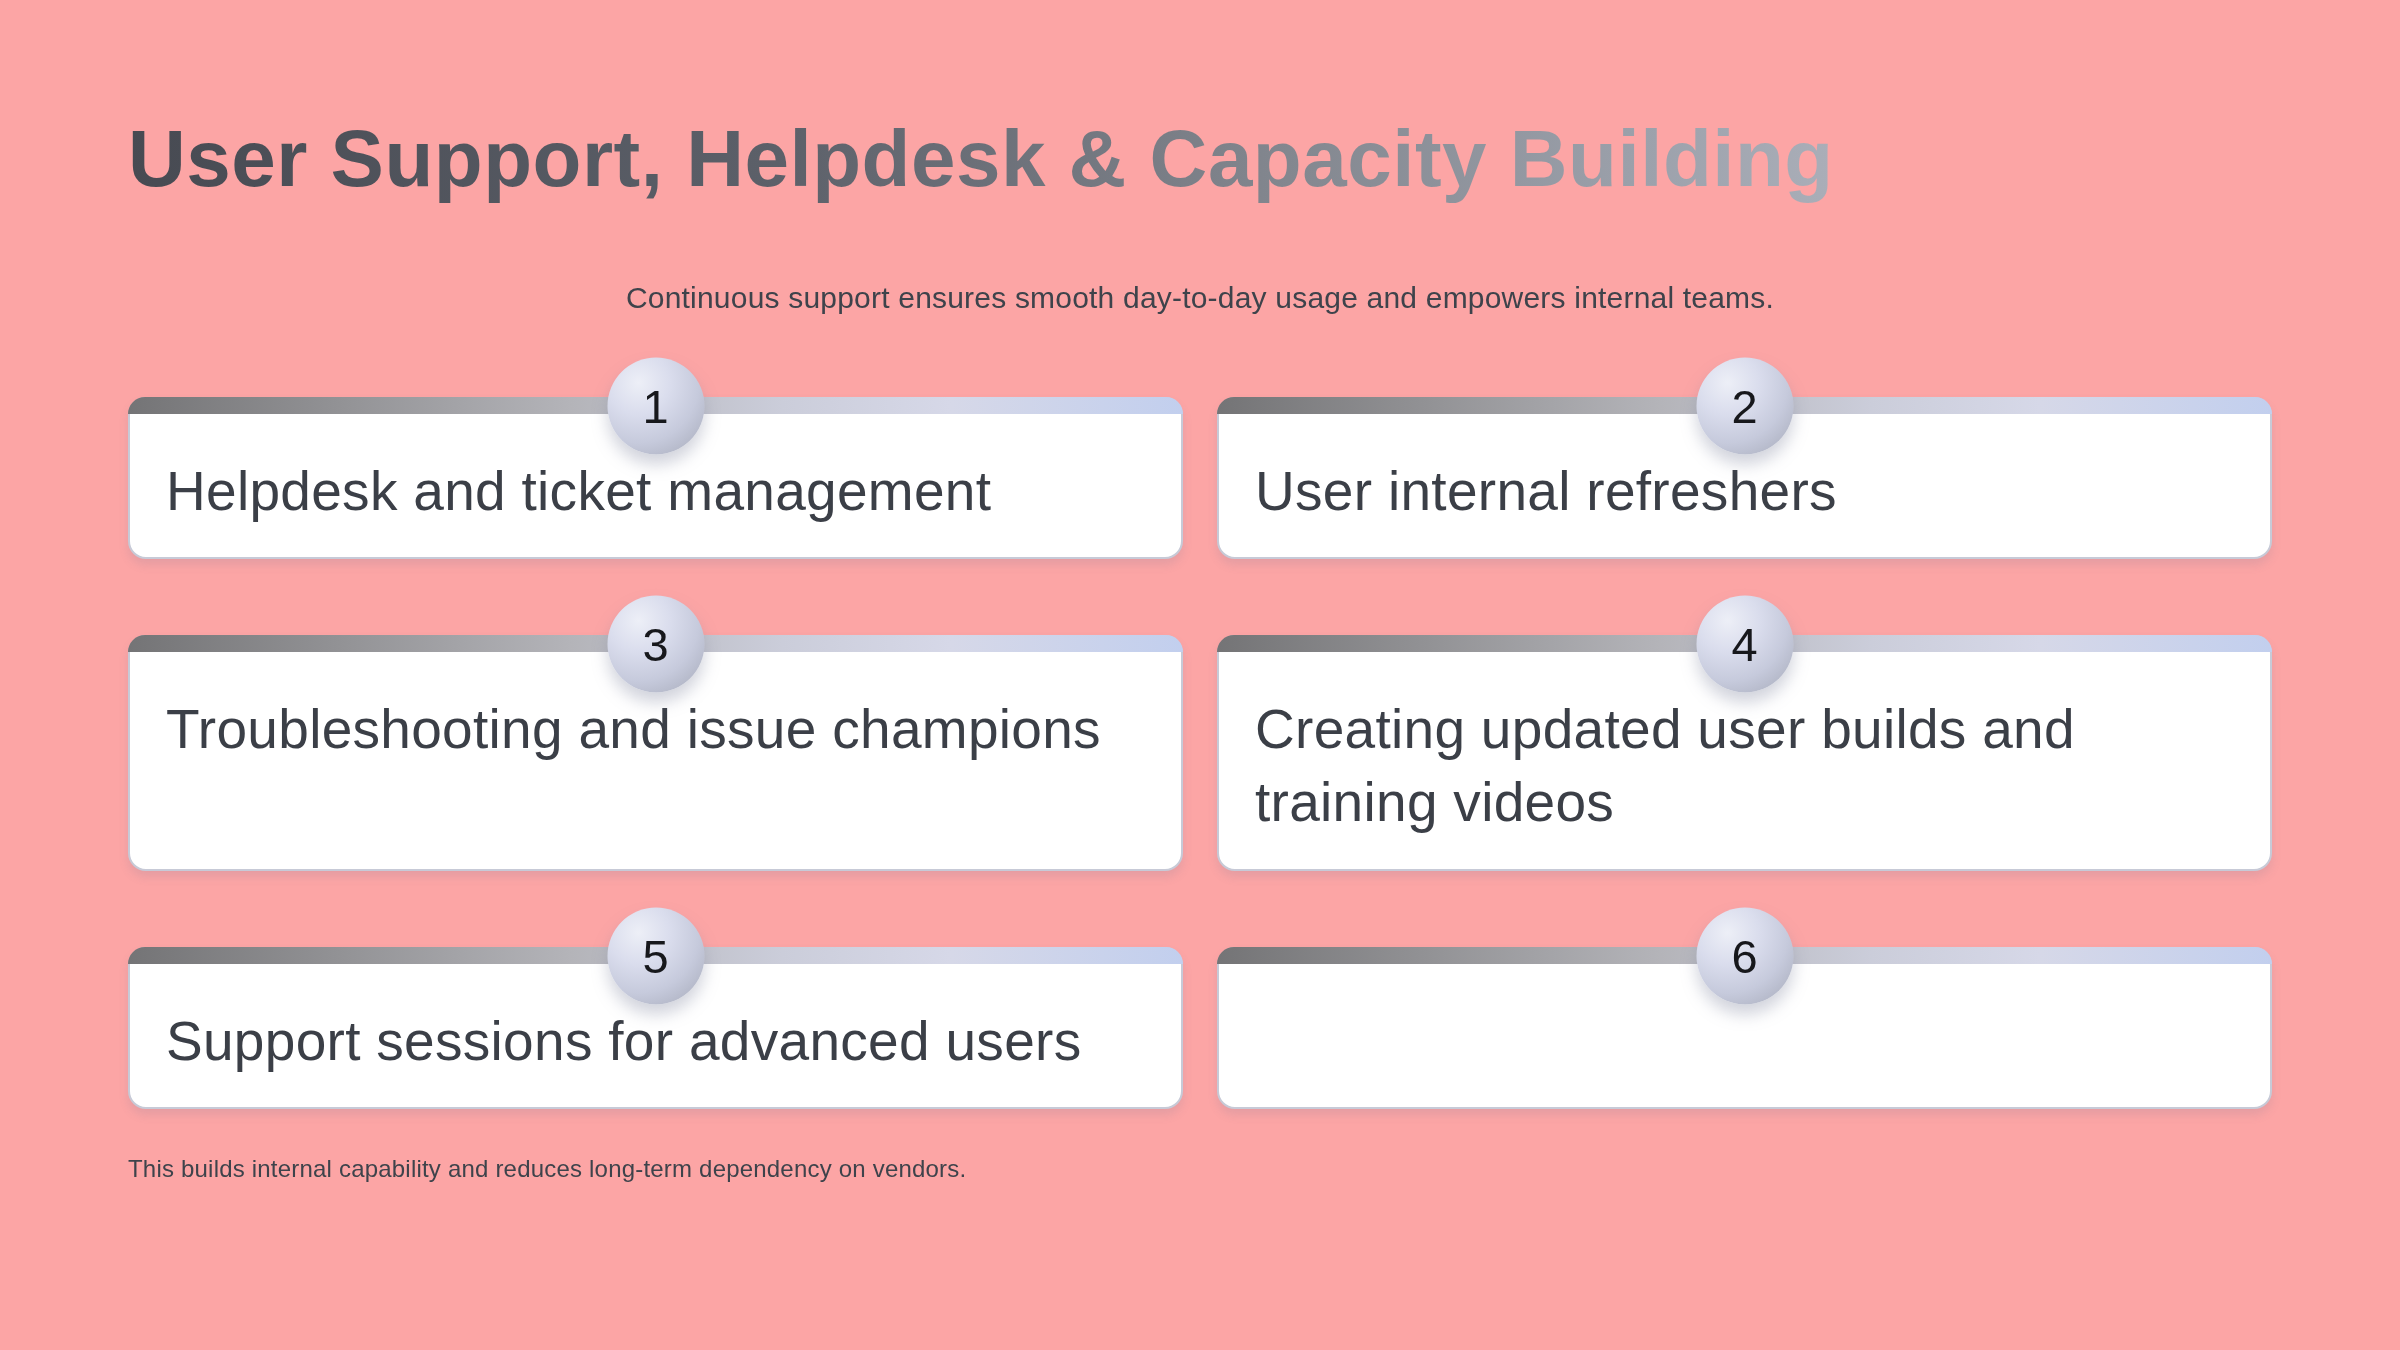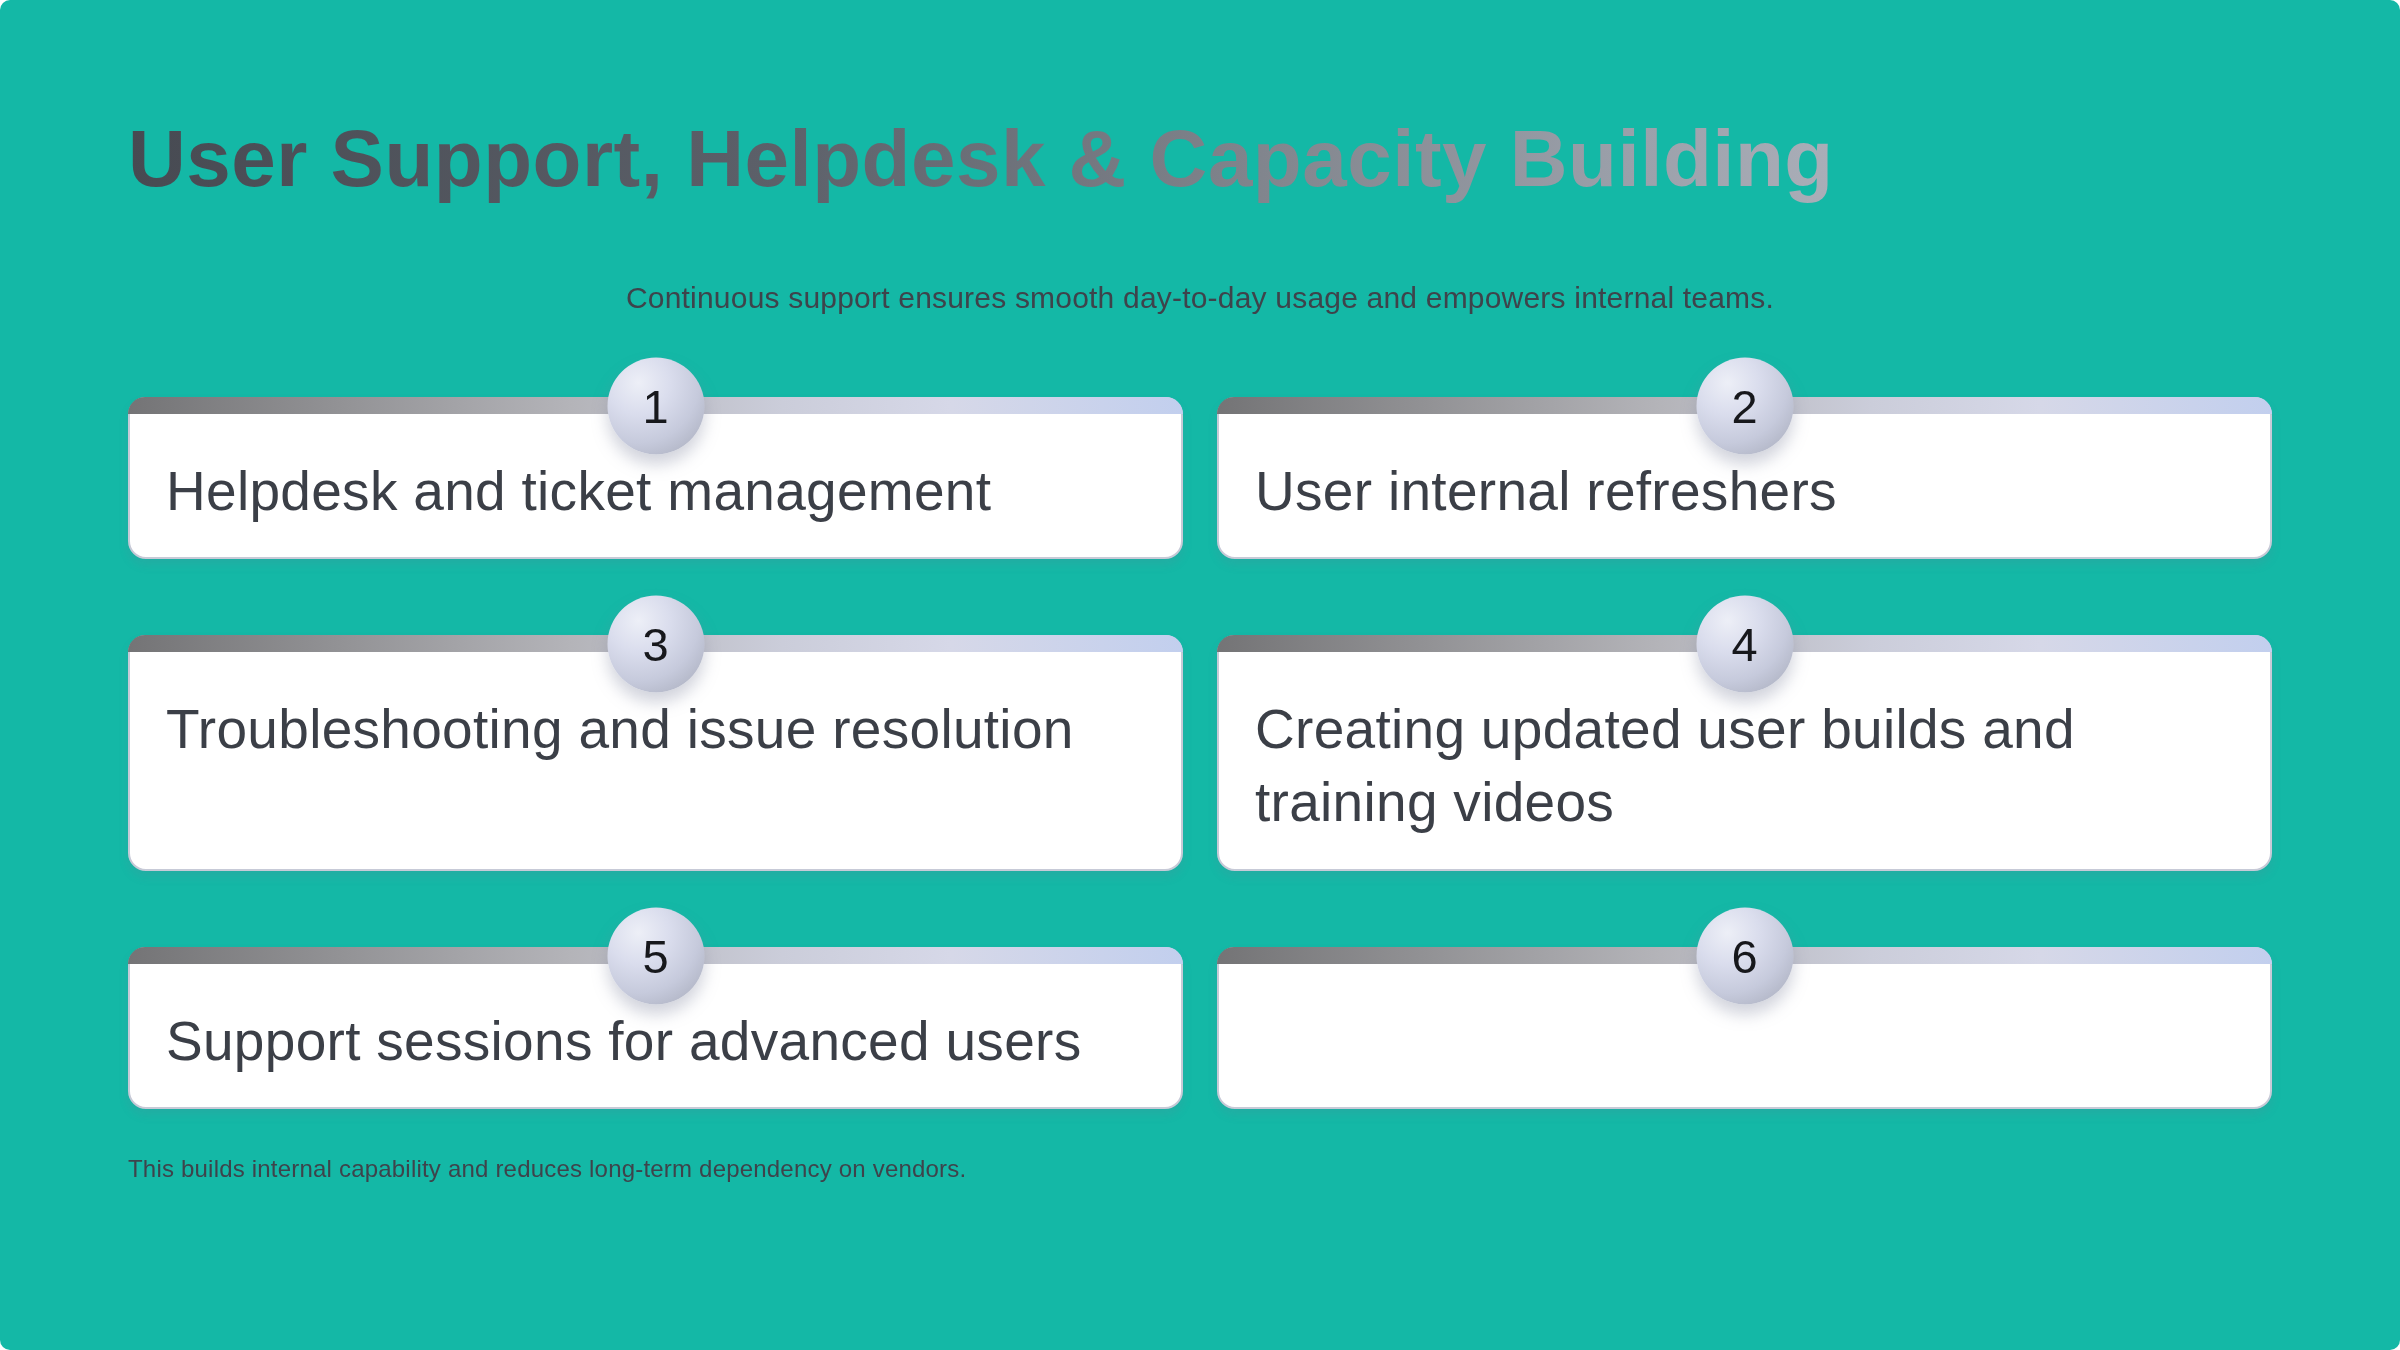--- a/index.html
+++ b/index.html
@@ -4,26 +4,25 @@
 <style>
   html, body {
     margin: 0;
     padding: 0;
     background: #ffffff;
   }
   .slide {
     position: relative;
     width: 2400px;
     height: 1350px;
-    background: #14b8a6;
+    background: #fca5a5;
     font-family: "Liberation Sans", "DejaVu Sans", sans-serif;
     overflow: hidden;
     box-sizing: border-box;
     padding: 112px 128px 0 128px;
-    border-radius: 10px;
   }
   .page-title {
     display: inline-block;
     font-size: 80px;
     font-weight: 600;
     line-height: 1.18;
     letter-spacing: 0.5px;
     background: linear-gradient(90deg, #474a52 0%, #5c6069 38%, #83878f 68%, #9ba0aa 88%, #aaaeb8 100%);
     -webkit-background-clip: text;
     background-clip: text;
@@ -132,21 +131,21 @@
         <span>2</span>
       </div>
       <div class="card-label">User internal refreshers</div>
     </div>
 
     <div class="card">
       <div class="card-bar"></div>
       <div class="card-badge">
         <span>3</span>
       </div>
-      <div class="card-label">Troubleshooting and issue resolution</div>
+      <div class="card-label">Troubleshooting and issue champions</div>
     </div>
 
     <div class="card">
       <div class="card-bar"></div>
       <div class="card-badge">
         <span>4</span>
       </div>
       <div class="card-label">Creating updated user builds and training videos</div>
     </div>
 

